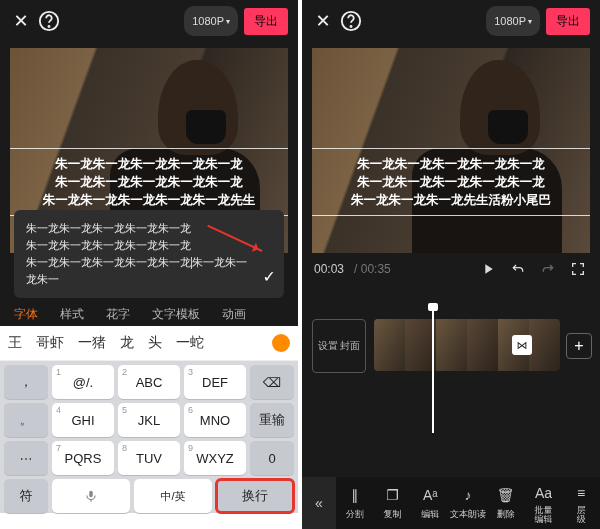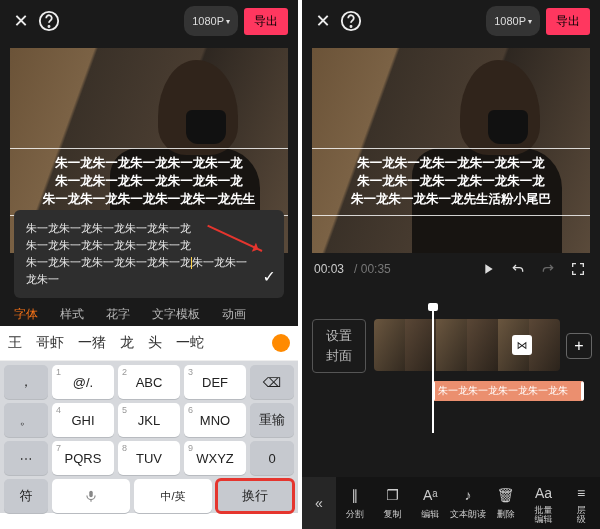--- a/index.html
+++ b/index.html
@@ -12,21 +12,21 @@
   .ico{width:22px;height:22px;display:flex;align-items:center;justify-content:center;color:#eee;font-size:18px}
   .sp{flex:1}
   .chip{background:#343434;color:#ddd;font-size:11px;padding:9px 8px;border-radius:10px;display:flex;align-items:center;gap:2px}
   .btn-primary{background:#ff375f;color:#000000;font-size:12px;padding:5px 10px;border-radius:3px}
 
   
   .preview{margin:6px 10px 0;height:205px;background:linear-gradient(110deg,#6b5338 0%,#7b6245 24%,#3a3128 25%,#4a3d31 55%,#2e2721 56%,#5a4a3a 100%);position:relative;overflow:hidden}
   .preview .head{position:absolute;top:12px;right:50px;width:80px;height:95px;background:#30241b;border-radius:48% 52% 35% 35% / 60% 60% 30% 30%}
   .preview .mask{position:absolute;top:62px;right:62px;width:40px;height:34px;background:#111;border-radius:6px 6px 12px 12px}
   .preview .shoulder{position:absolute;top:100px;right:28px;width:150px;height:120px;background:#171411;border-radius:28px 40px 0 0}
-  .cap-band{position:absolute;left:0;right:0;top:100px;border-top:1px solid rgba(255,255,255,.8);border-bottom:1px solid rgba(255,255,255,.8);padding:6px 12px;font-weight:700;font-size:12.5px;line-height:1.45;color:#fff;font-family:Liberation Mono, monospace;text-align:center;white-space:pre-wrap}
+  .cap-band{position:absolute;left:0;right:0;top:100px;border-top:1px solid rgba(255,255,255,.8);border-bottom:1px solid rgba(255,255,255,.8);padding:6px 12px;font-weight:700;font-size:12.5px;line-height:1.45;color:#fff;font-family:Liberation Serif, serif;text-align:center;white-space:pre-wrap}
 
   
   .editbox{position:absolute;top:210px;left:14px;right:14px;background:#2e2e2e;border-radius:6px;padding:10px 32px 10px 12px;font-size:11px;line-height:1.55;color:#e8e8e8}
   .editbox .cursor{display:inline-block;width:1px;height:12px;background:#ffd24a;vertical-align:middle}
   .editbox .check{position:absolute;right:8px;bottom:8px;color:#fff;font-size:16px}
   .arrow{position:absolute;top:250px;right:36px;width:60px;height:2px;background:#e5352e;transform:rotate(25deg);transform-origin:right center}
   .arrow::after{content:"";position:absolute;right:-1px;top:-4px;border:5px solid transparent;border-left-color:#e5352e}
 
   .tabrow{position:absolute;top:298px;left:0;right:0;display:flex;gap:22px;padding:8px 14px;font-size:12px;color:#b7b7b7}
   .tabrow .active{color:#f97316}
@@ -43,21 +43,21 @@
   .key.enter{outline:3px solid #e5352e;outline-offset:-2px}
   .sub{position:absolute;top:2px;left:4px;font-size:9px;color:#999}
 
   
   .timebar{display:flex;align-items:center;gap:10px;padding:6px 12px;font-size:12px;color:#ccc}
   .timebar .sp2{flex:1}
   .tico{width:20px;height:20px;display:flex;align-items:center;justify-content:center;color:#ddd}
   .tico svg{width:16px;height:16px}
 
   .tracks{position:relative;height:150px;margin-top:4px}
-  .cover{position:absolute;left:10px;top:30px;width:52px;height:52px;border:1px solid #555;border-radius:4px;display:flex;flex-direction:column;align-items:center;justify-content:center;font-size:13px;color:#bbb;gap:2px}
+  .cover{position:absolute;left:10px;top:30px;width:52px;height:52px;border:1px solid #555;border-radius:4px;display:flex;flex-direction:row;align-items:center;justify-content:center;font-size:10px;color:#bbb;gap:2px}
   .strip{position:absolute;left:72px;top:30px;right:40px;height:52px;display:flex;border-radius:4px;overflow:hidden}
   .thumb{flex:1;background:linear-gradient(120deg,#5a4736,#2b231b)}
   .thumb:nth-child(odd){background:linear-gradient(120deg,#6a563f,#332a20)}
   .addbtn{position:absolute;right:8px;top:44px;width:24px;height:24px;border:1px solid #666;border-radius:4px;display:flex;align-items:center;justify-content:center;color:#fff;font-size:16px}
   .trans{position:absolute;left:210px;top:46px;width:20px;height:20px;background:#fff;border-radius:3px;display:flex;align-items:center;justify-content:center;color:#222;font-size:11px}
   .txttrack{position:absolute;left:130px;top:92px;width:140px;height:20px;background:#eb8f6f;border-radius:3px;font-size:10px;color:#fff;display:flex;align-items:center;padding:0 6px;white-space:nowrap;overflow:hidden}
   .txttrack::before,.txttrack::after{content:"";position:absolute;top:0;bottom:0;width:6px;background:#fff}
   .txttrack::before{left:-3px;border-radius:2px}
   .txttrack::after{right:-3px;border-radius:2px}
   .playhead{position:absolute;left:130px;top:18px;bottom:6px;width:2px;background:#fff}
@@ -254,21 +254,20 @@
       <div class="strip">
         <div class="thumb"></div>
           <div class="thumb"></div>
           <div class="thumb"></div>
           <div class="thumb"></div>
           <div class="thumb"></div>
           <div class="thumb"></div>
       </div>
       <div class="trans">⋈</div>
       <div class="addbtn">+</div>
-      <div class="txttrack">朱一龙朱一龙朱一龙朱一龙朱</div>
       <div class="playhead"></div>
     </div>
 
     <div class="toolbar">
       <div class="back">«</div>
       <div class="tool">
           <div class="ti">∥</div>
           <span>分割</span>
         </div>
       <div class="tool">

